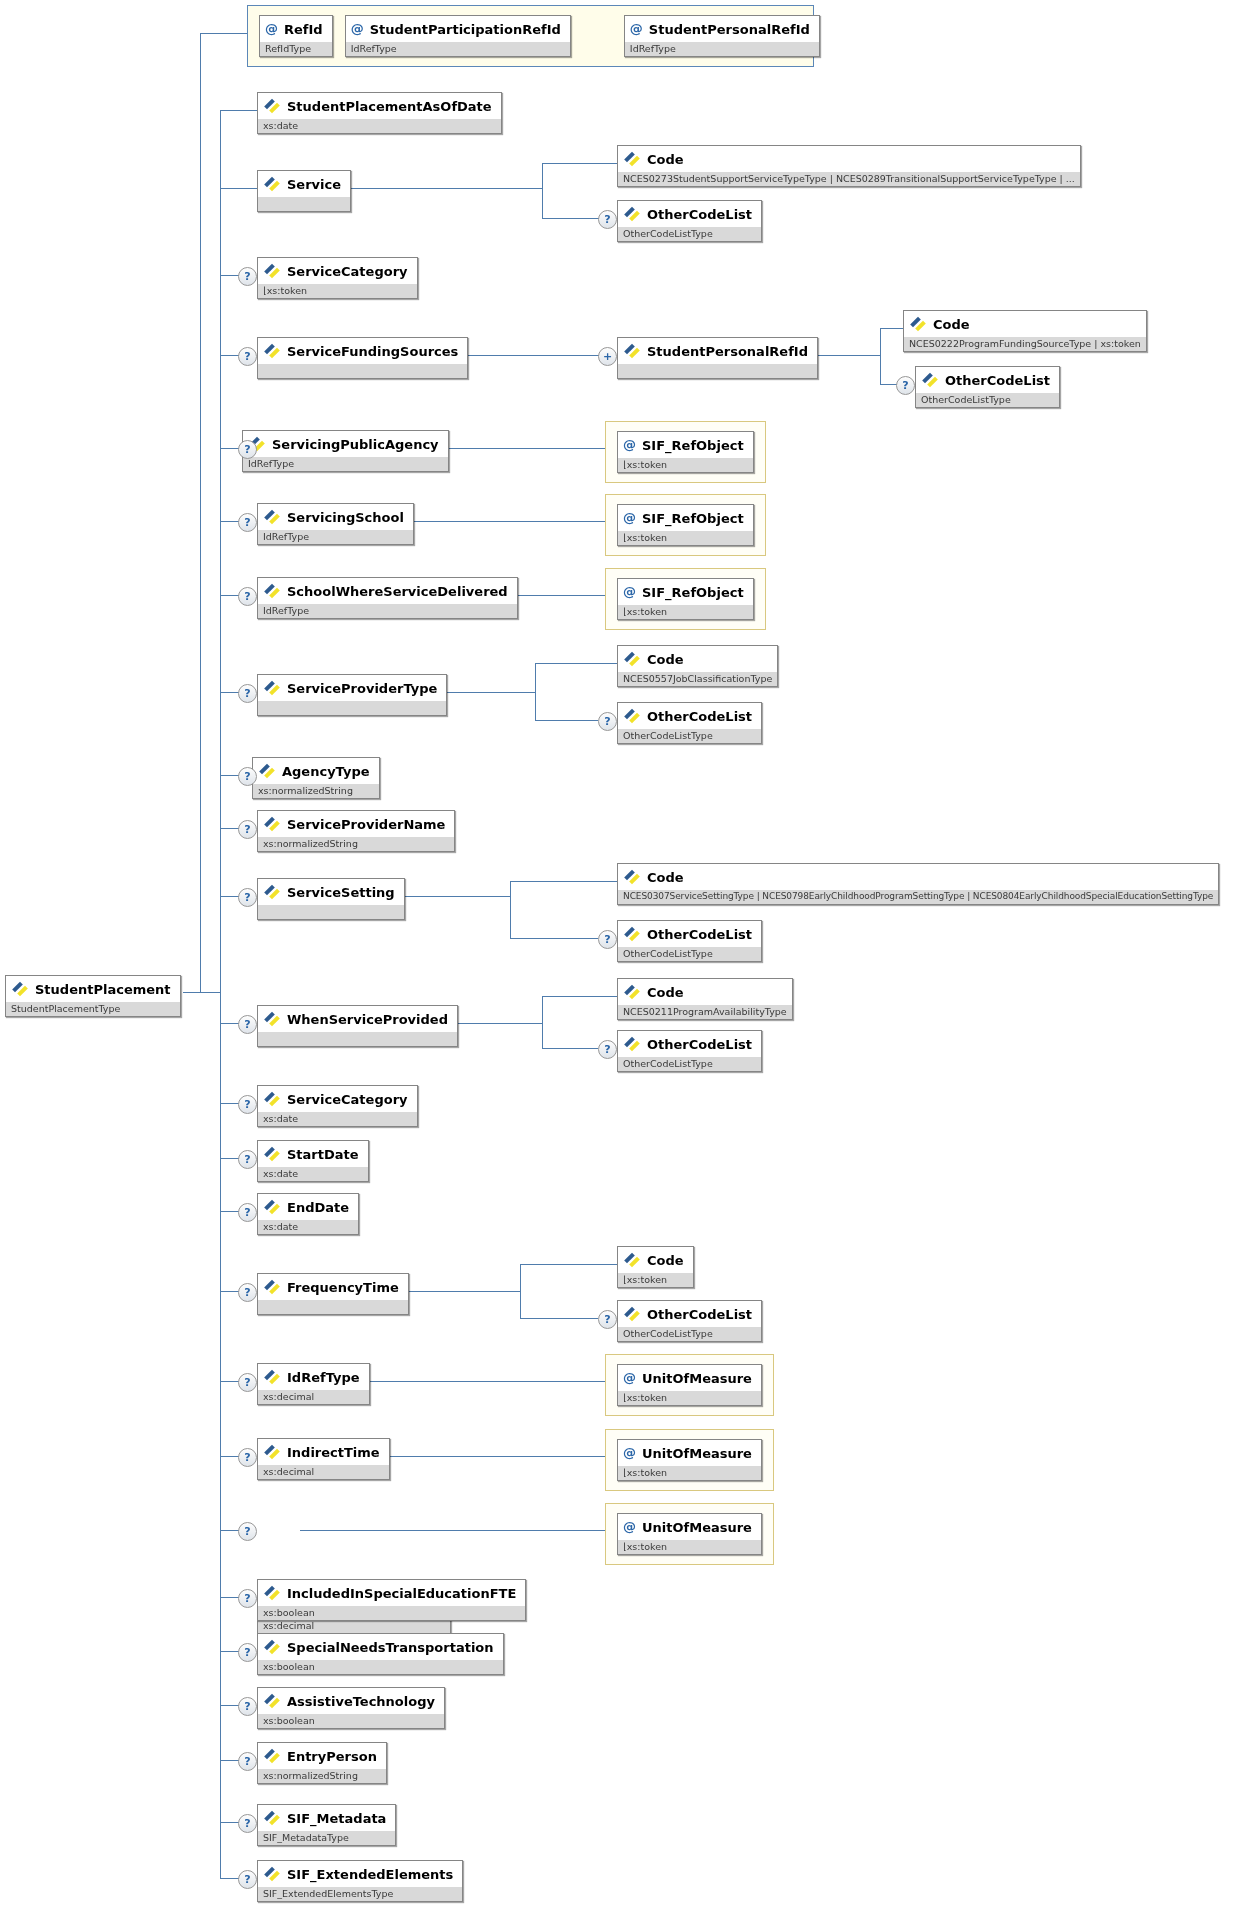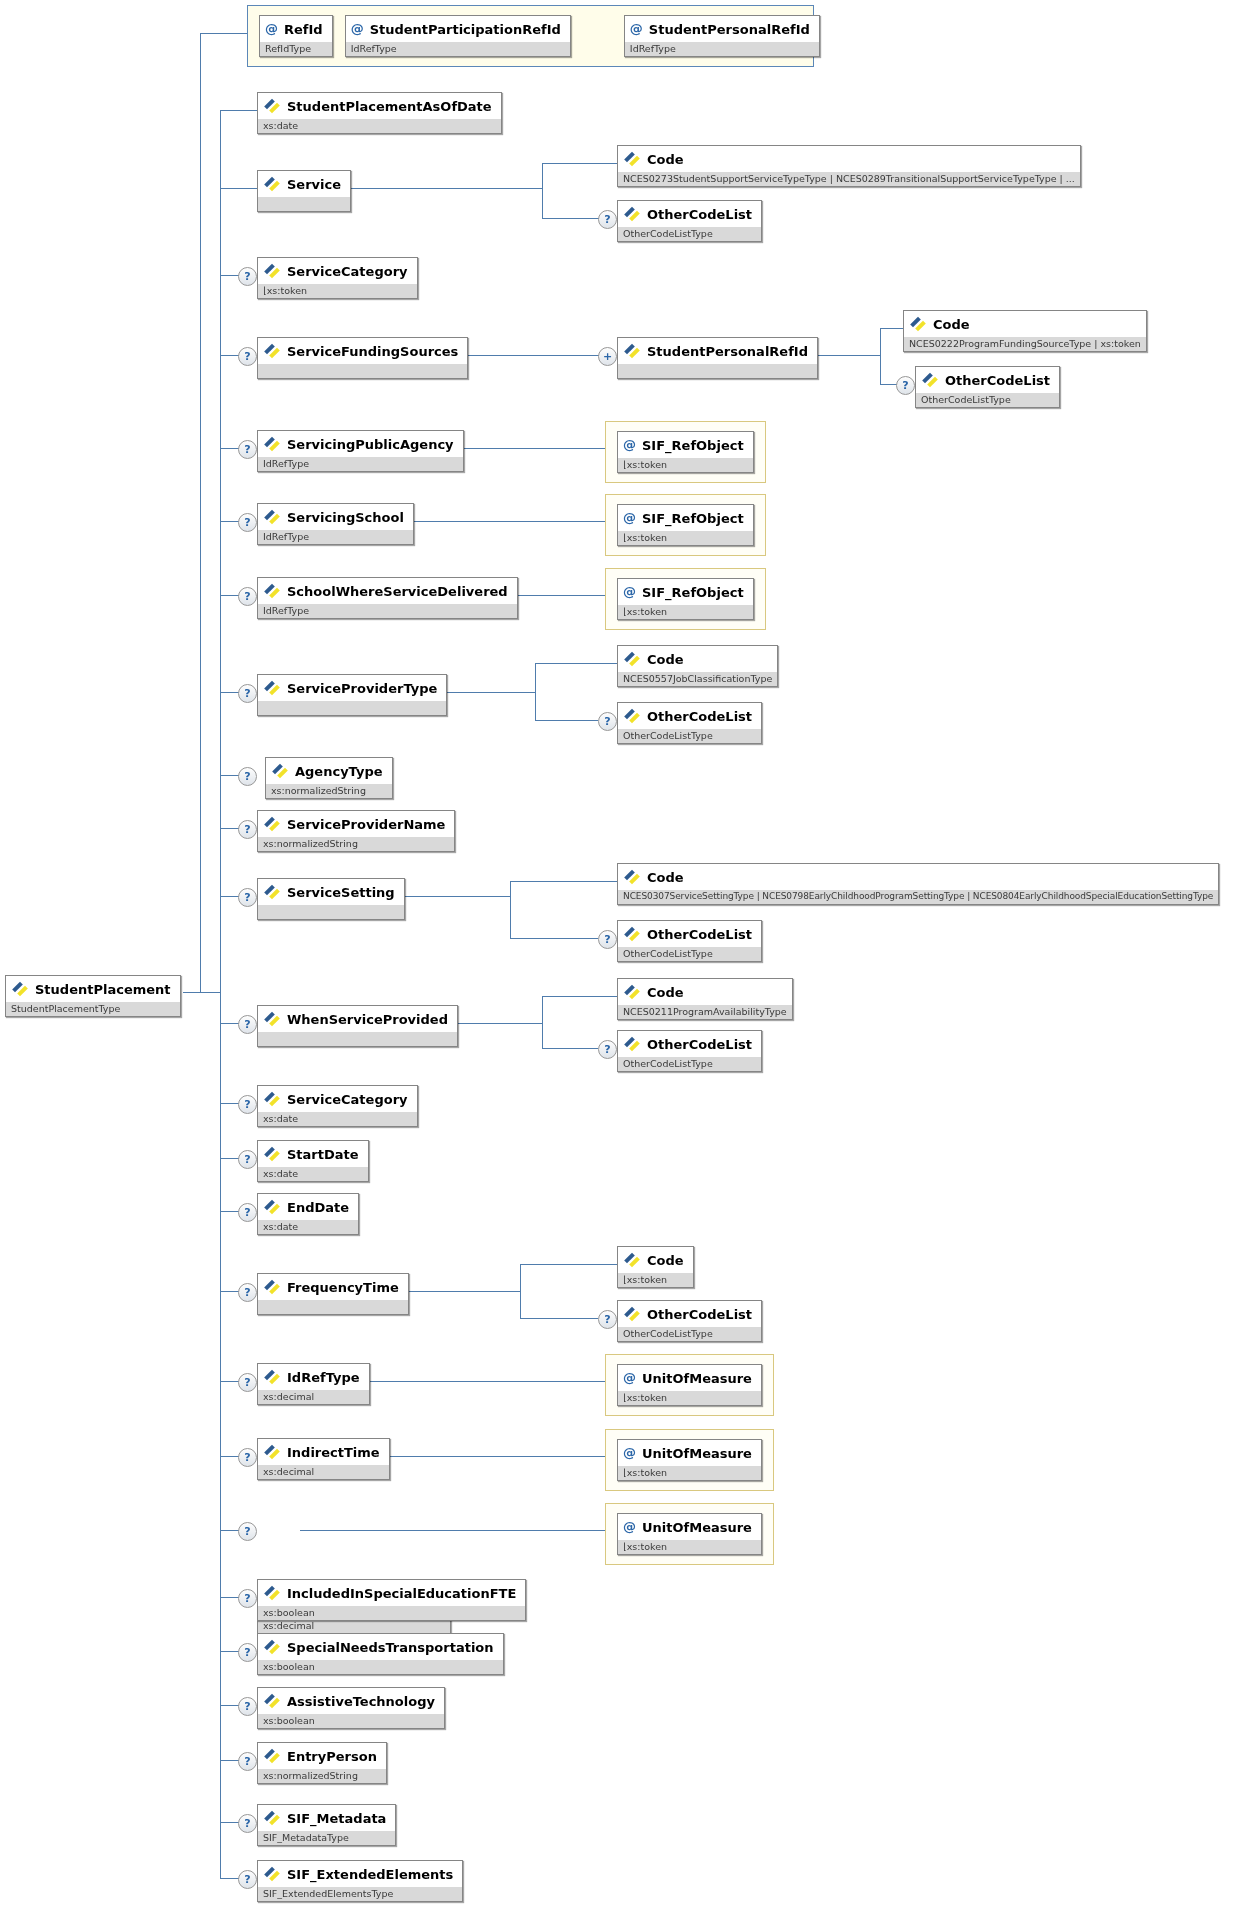--- a/index.html
+++ b/index.html
@@ -161,21 +161,21 @@
       </div>
     <div class="ty">⌊xs:token</div>
   </div>
   <div class="node" style="left:257px;top:337px">
     <div class="nt">
         <span class="eicon"></span>
         <span class="nm">ServiceFundingSources</span>
       </div>
     <div class="ty"></div>
   </div>
-  <div class="node" style="left:257px;top:430px">
+  <div class="node" style="left:242px;top:430px">
     <div class="nt">
         <span class="eicon"></span>
         <span class="nm">ServicingPublicAgency</span>
       </div>
     <div class="ty">IdRefType</div>
   </div>
   <div class="node" style="left:257px;top:503px">
     <div class="nt">
         <span class="eicon"></span>
         <span class="nm">ServicingSchool</span>
@@ -189,21 +189,21 @@
       </div>
     <div class="ty">IdRefType</div>
   </div>
   <div class="node" style="left:257px;top:674px">
     <div class="nt">
         <span class="eicon"></span>
         <span class="nm">ServiceProviderType</span>
       </div>
     <div class="ty"></div>
   </div>
-  <div class="node" style="left:265px;top:757px">
+  <div class="node" style="left:252px;top:757px">
     <div class="nt">
         <span class="eicon"></span>
         <span class="nm">AgencyType</span>
       </div>
     <div class="ty">xs:normalizedString</div>
   </div>
   <div class="node" style="left:257px;top:810px">
     <div class="nt">
         <span class="eicon"></span>
         <span class="nm">ServiceProviderName</span>

